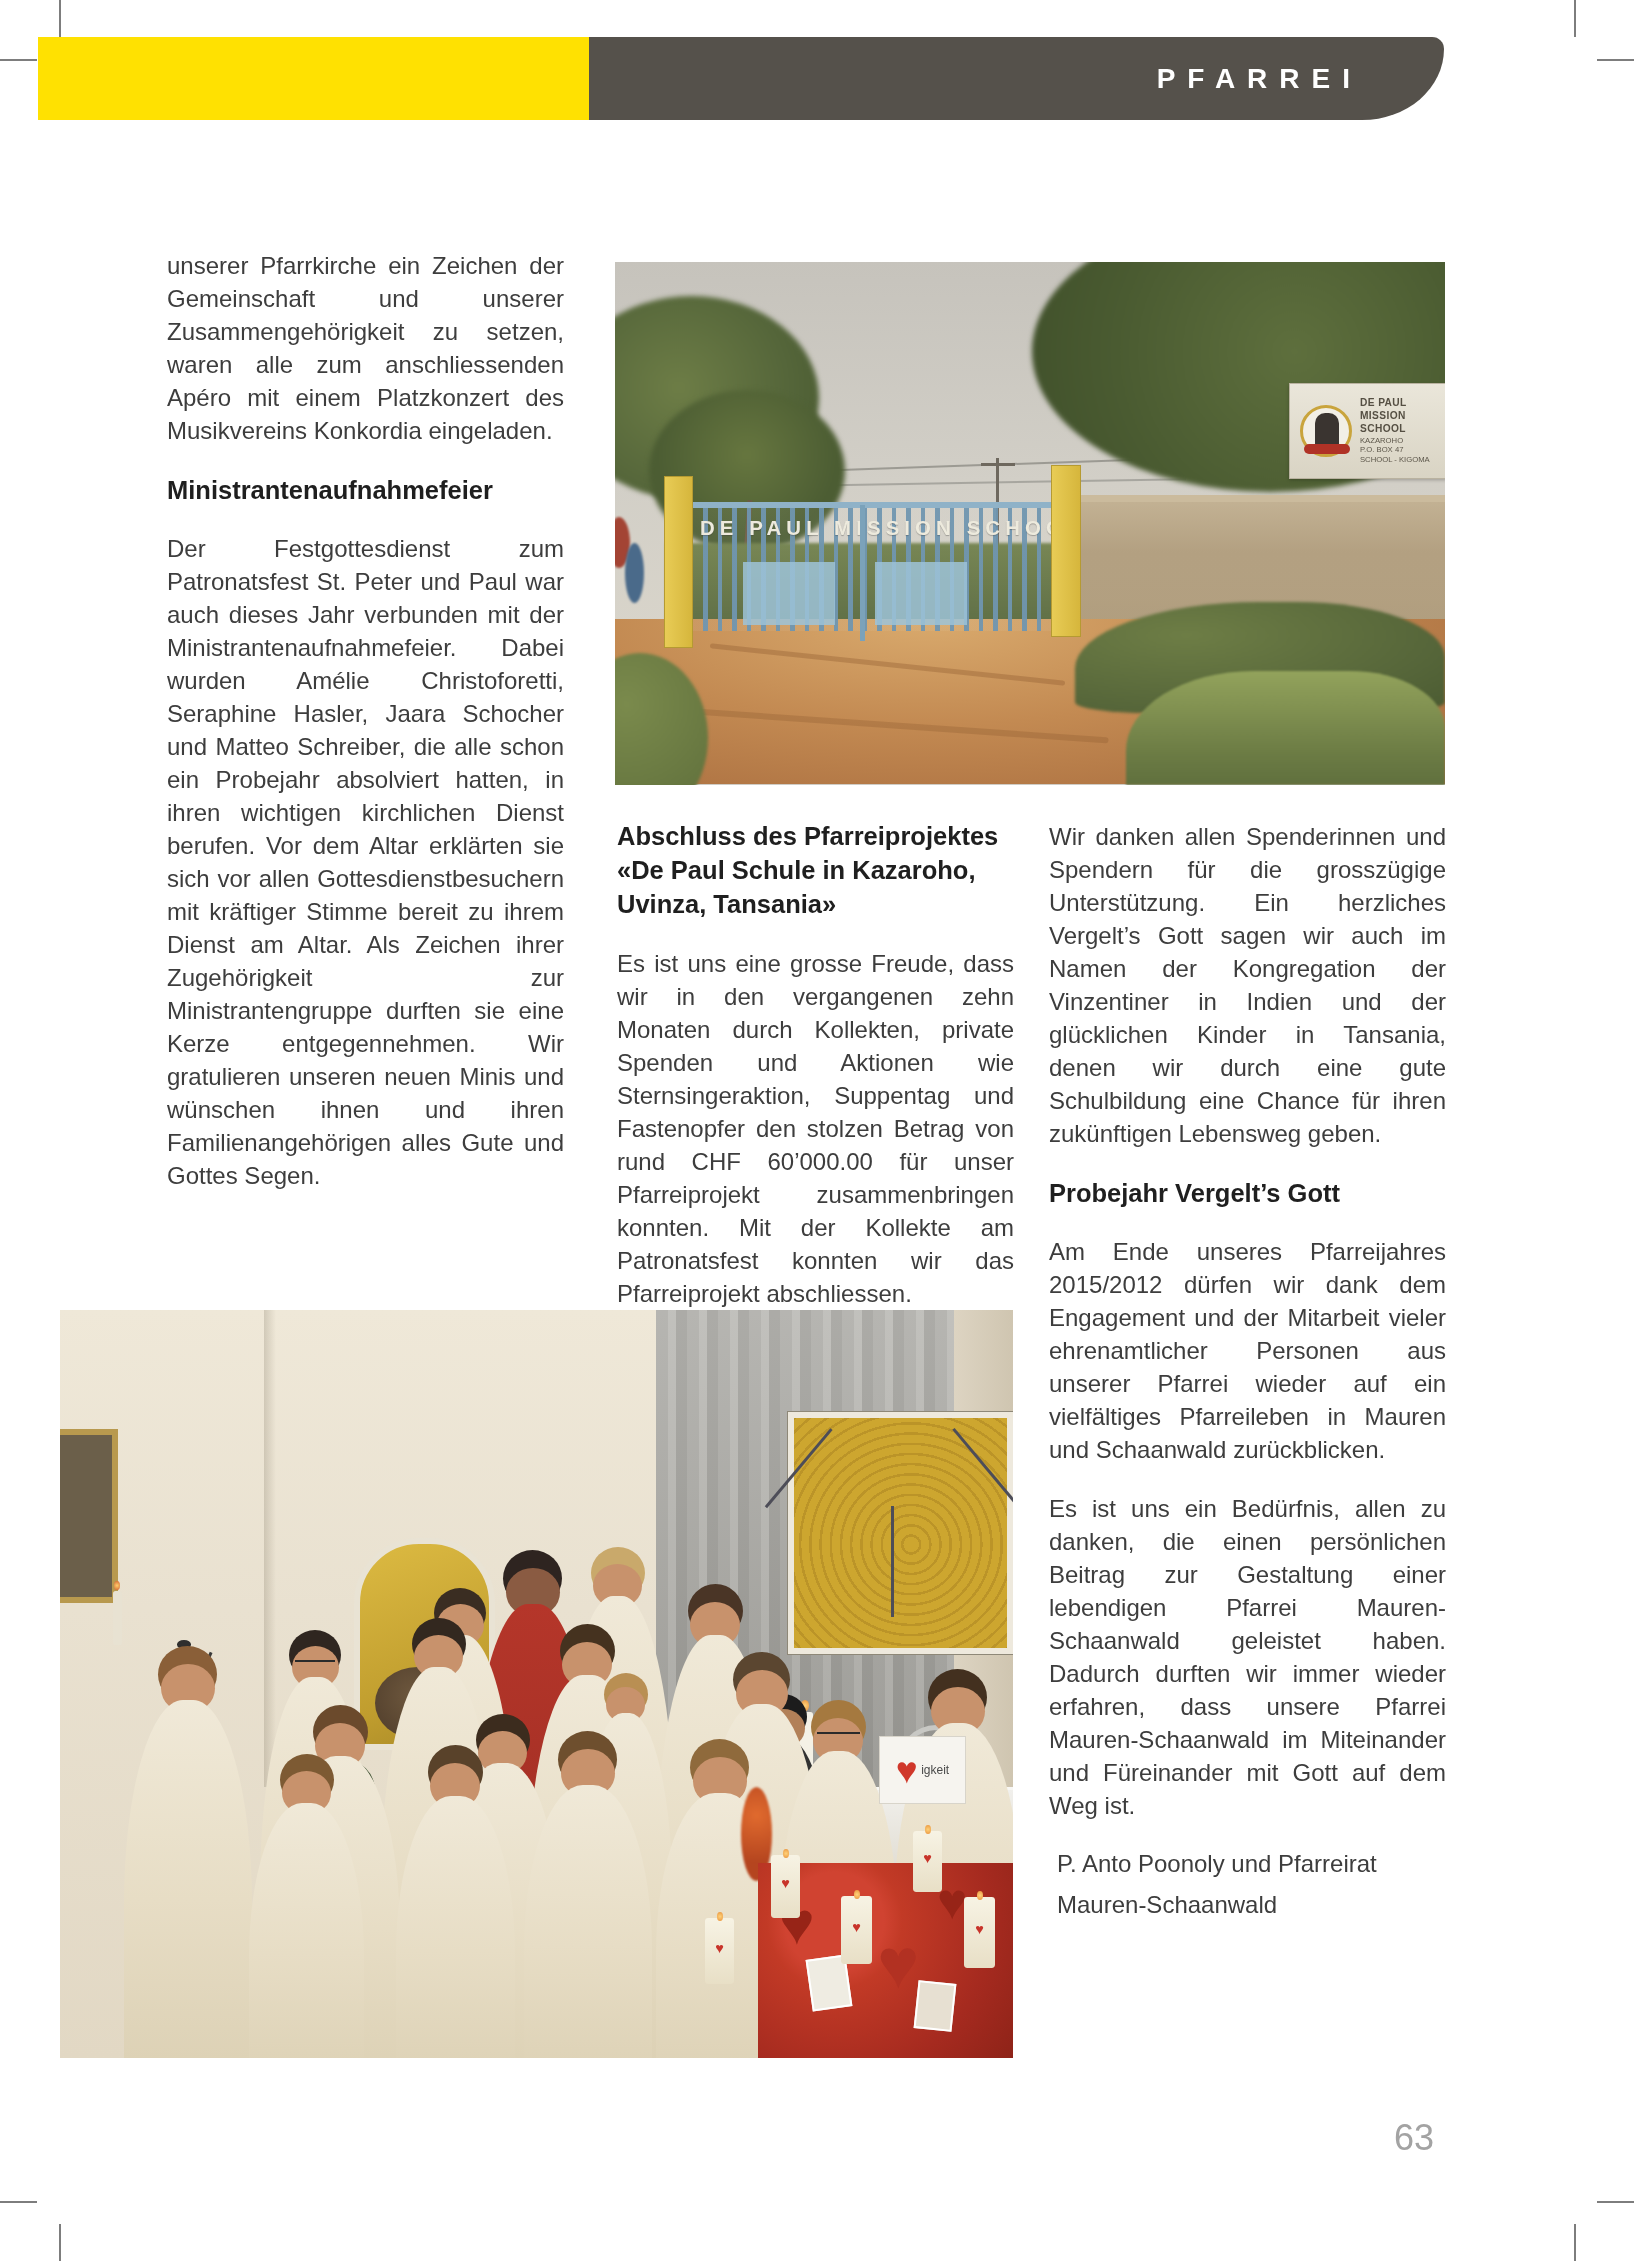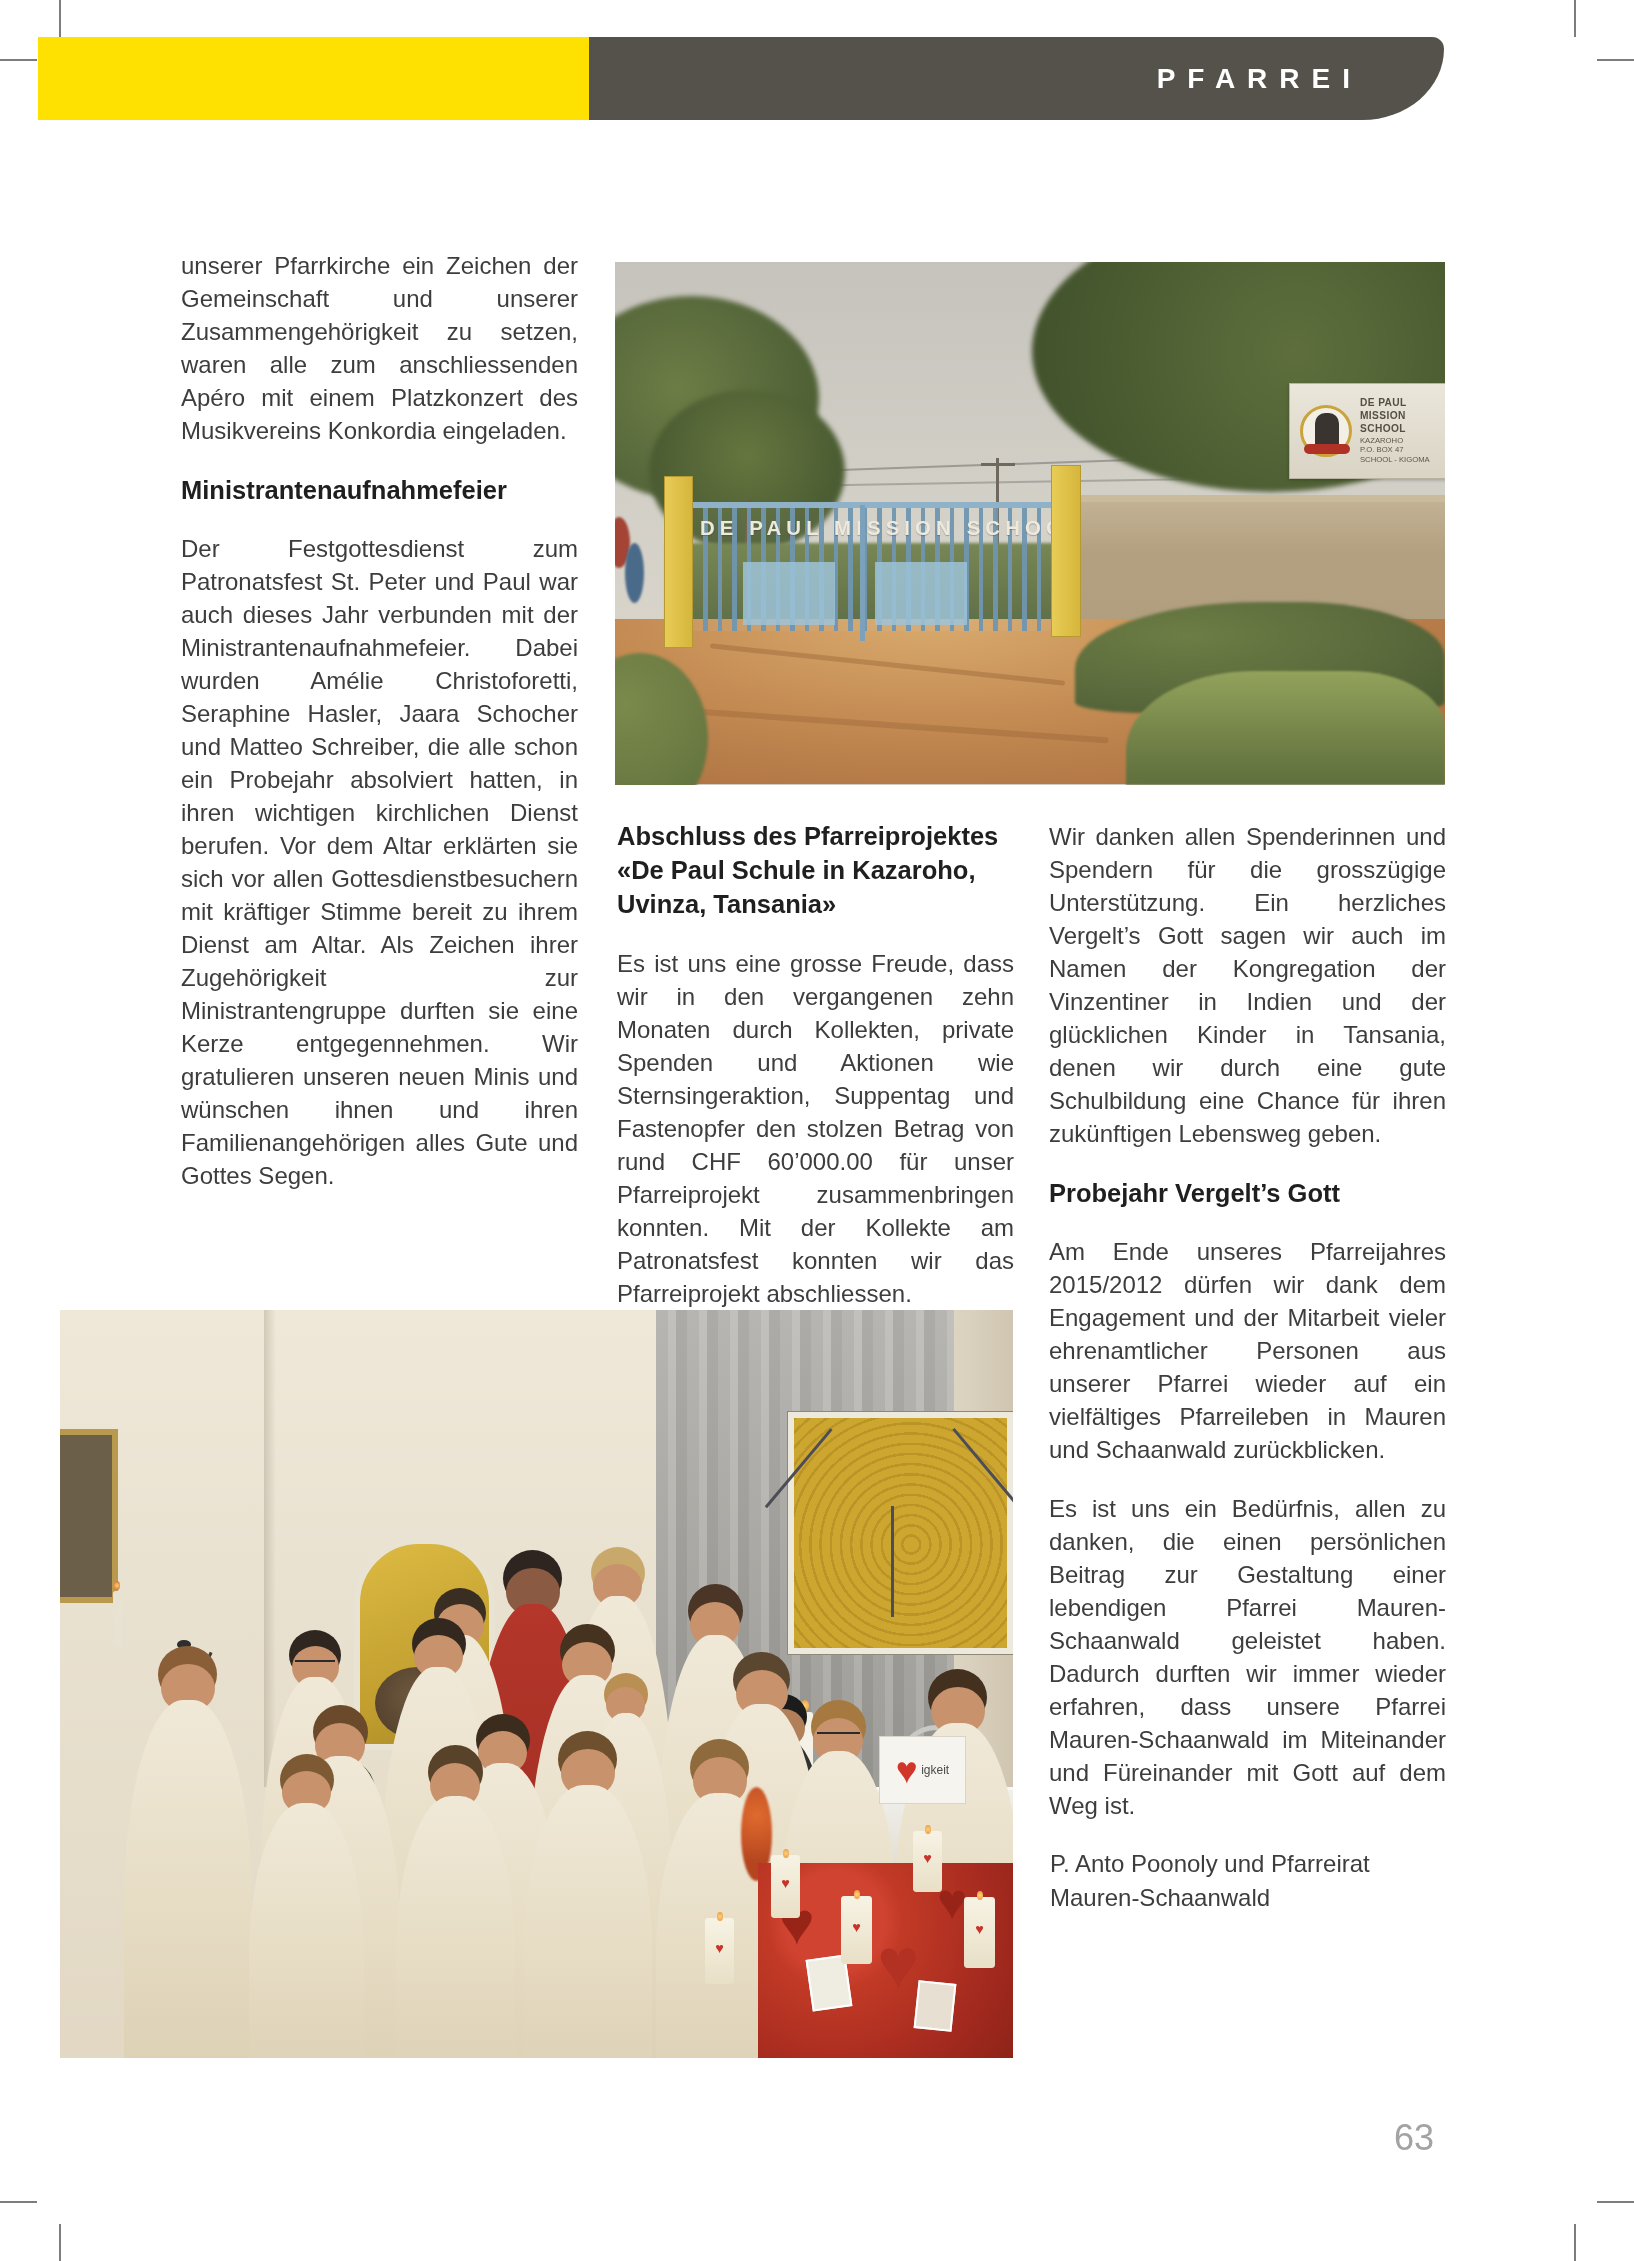--- a/index.html
+++ b/index.html
@@ -20,21 +20,21 @@
     color:#ffffff;font-size:28px;font-weight:bold;letter-spacing:12px;
   }
   
   .col{
     position:absolute;width:397px;color:#3d3d3d;font-size:24px;line-height:33px;
     text-align:justify;hyphens:auto;-webkit-hyphens:auto;
   }
   .col p{margin:0 0 25.5px 0;}
   .col h3{font-size:25.5px;line-height:34px;color:#1f1f1f;margin:25.5px 0 25.5px 0;font-weight:bold;text-align:left;}
   .col h3.first{margin-top:0;}
-  .sig p{margin:1px;text-align:left;}
+  .sig p{margin:8px;text-align:left;}
   
   .photo{position:absolute;overflow:hidden;background:#cfccc5;}
   .abs{position:absolute;}
   .blob{position:absolute;border-radius:50%;}
   
   .gate-letters{
     position:absolute;color:#edeadd;font-weight:bold;font-size:20.4px;letter-spacing:5.1px;
     text-shadow:0 0.9px 0.9px rgba(60,60,60,.35);white-space:nowrap;
   }
   
@@ -81,21 +81,21 @@
   <div class="crop" style="left:0;top:2201px;width:37px;height:1.7px;"></div>
   <div class="crop" style="left:59px;top:2224px;width:1.7px;height:37px;"></div>
   <div class="crop" style="left:1597px;top:2201px;width:37px;height:1.7px;"></div>
   <div class="crop" style="left:1574px;top:2224px;width:1.7px;height:37px;"></div>
 
   <div class="banner-yellow"></div>
   <div class="banner-gray">
     <span class="banner-label">PFARREI</span>
   </div>
 
-  <div class="col" style="left:181px;top:249px;">
+  <div class="col" style="left:167px;top:249px;">
     <p>unserer Pfarrkirche ein Zeichen der Gemeinschaft und unserer Zusammengehörigkeit zu setzen, waren alle zum anschliessenden Apéro mit einem Platzkonzert des Musikvereins Konkordia eingeladen.</p>
     <h3>Ministrantenaufnahmefeier</h3>
     <p>Der Festgottesdienst zum Patronatsfest St. Peter und Paul war auch dieses Jahr verbunden mit der Ministrantenaufnahmefeier. Dabei wurden Amélie Christoforetti, Seraphine Hasler, Jaara Schocher und Matteo Schreiber, die alle schon ein Probejahr absolviert hatten, in ihren wichtigen kirchlichen Dienst berufen. Vor dem Altar erklärten sie sich vor allen Gottesdienstbesuchern mit kräftiger Stimme bereit zu ihrem Dienst am Altar. Als Zeichen ihrer Zugehörigkeit zur Ministrantengruppe durften sie eine Kerze entgegennehmen. Wir gratulieren unseren neuen Minis und wünschen ihnen und ihren Familienangehörigen alles Gute und Gottes Segen.</p>
   </div>
 
   <div class="col" style="left:617px;top:819px;">
     <h3 class="first">Abschluss des Pfarreiprojektes «De Paul Schule in Kazaroho, Uvinza, Tansania»</h3>
     <p>Es ist uns eine grosse Freude, dass wir in den vergangenen zehn Monaten durch Kollekten, private Spenden und Aktionen wie Sternsingeraktion, Suppentag und Fastenopfer den stolzen Betrag von rund CHF 60’000.00 für unser Pfarreiprojekt zusammenbringen konnten. Mit der Kollekte am Patronatsfest konnten wir das Pfarreiprojekt abschliessen.</p>
   </div>
 

